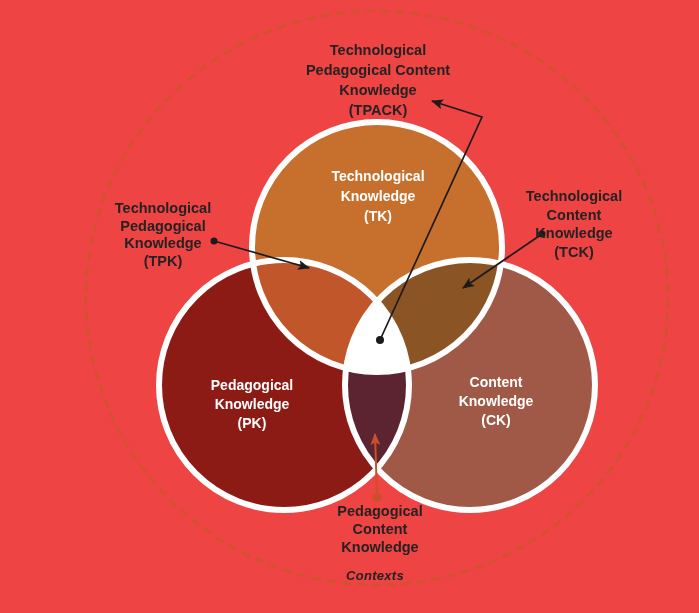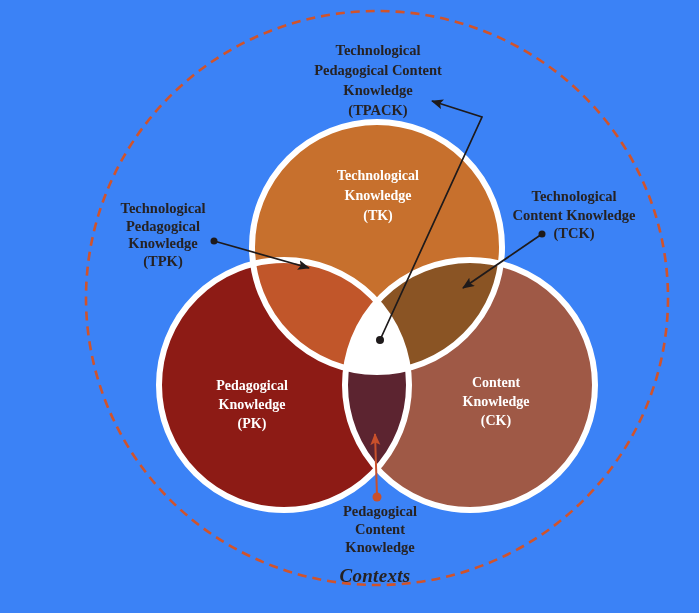--- a/index.html
+++ b/index.html
@@ -1,41 +1,41 @@
 <!DOCTYPE html>
 <html><head>
 <meta charset="utf-8">
 <style>
   html,body{margin:0;padding:0;background:#ffffff;}
   .stage{
     position:relative;
     width:699px;height:613px;
-    background:#3b82f6;
-    font-family:Liberation Serif, serif;
+    background:#ef4444;
+    font-family:Liberation Sans, sans-serif;
     overflow:hidden;
   }
   .stage svg{position:absolute;left:0;top:0;}
   .lbl{
     position:absolute;
     transform:translateX(-50%);
     text-align:center;
     white-space:pre-line;
     font-weight:bold;
     color:#262223;
     font-size:14.5px;
     line-height:19px;
   }
   .lbl-tpack{left:378px;top:40px;line-height:20px;}
   .lbl-tk{left:378px;top:166px;color:#ffffff;font-size:14px;line-height:20px;}
   .lbl-tpk{left:163px;top:200px;line-height:17.5px;}
   .lbl-tck{left:574px;top:187px;line-height:18.5px;}
   .lbl-pk{left:252px;top:376px;color:#ffffff;font-size:14px;line-height:19px;}
   .lbl-ck{left:496px;top:373px;color:#ffffff;font-size:14px;line-height:19px;}
   .lbl-pck{left:380px;top:502px;line-height:18px;}
-  .lbl-contexts{left:375px;top:566px;font-size:19px;font-style:italic;letter-spacing:.3px;}
+  .lbl-contexts{left:375px;top:566px;font-size:13px;font-style:italic;letter-spacing:.3px;}
   .ring-stroke{fill:none;stroke:#ffffff;stroke-width:6;}
   .arrow-line{fill:none;stroke-width:1.7;}
   .arrow-line-orange{fill:none;stroke-width:2;}
 </style>
 </head>
 <body>
 
 <div class="stage">
 
   <svg width="699" height="613" viewBox="0 0 699 613">

